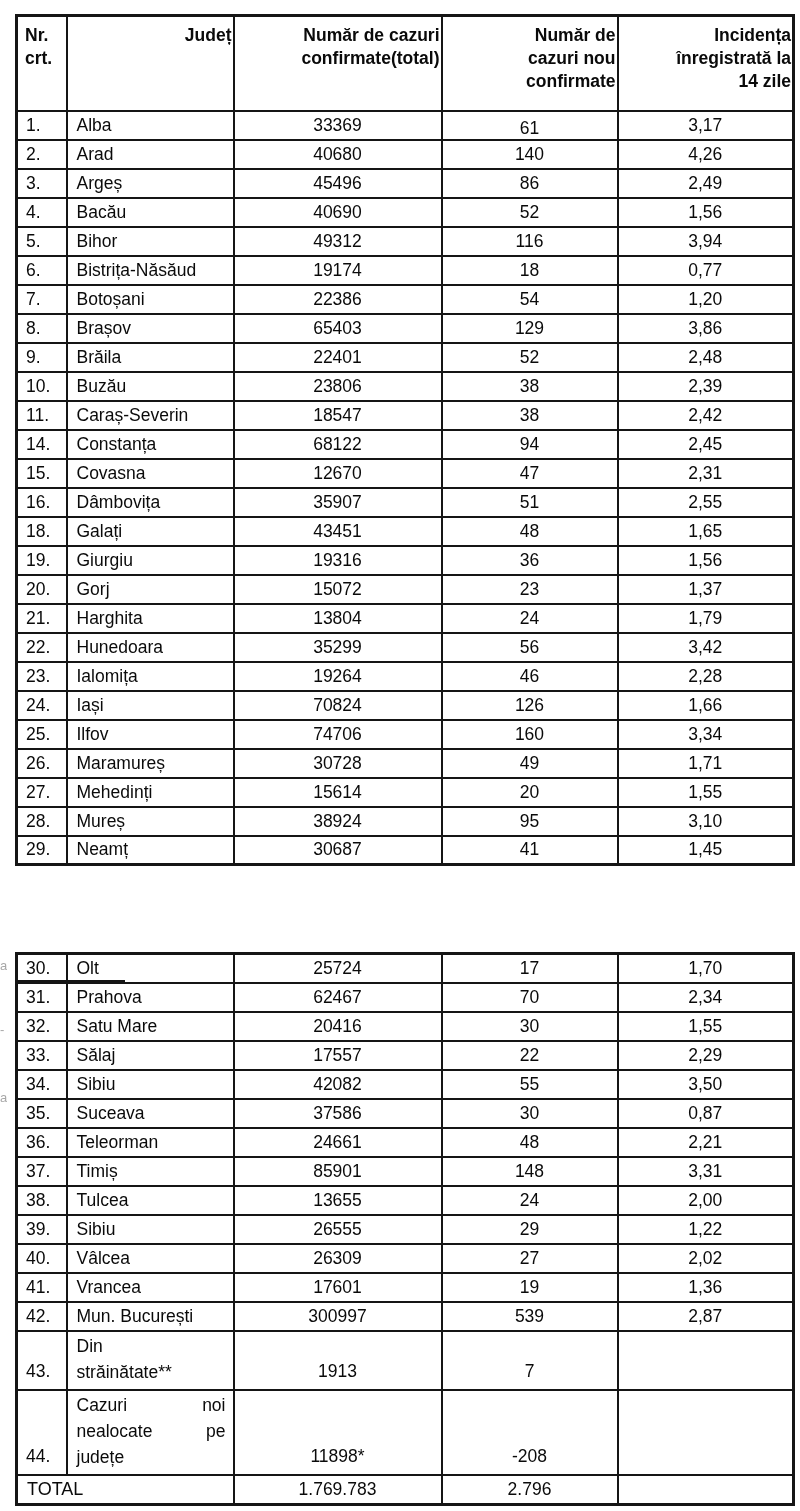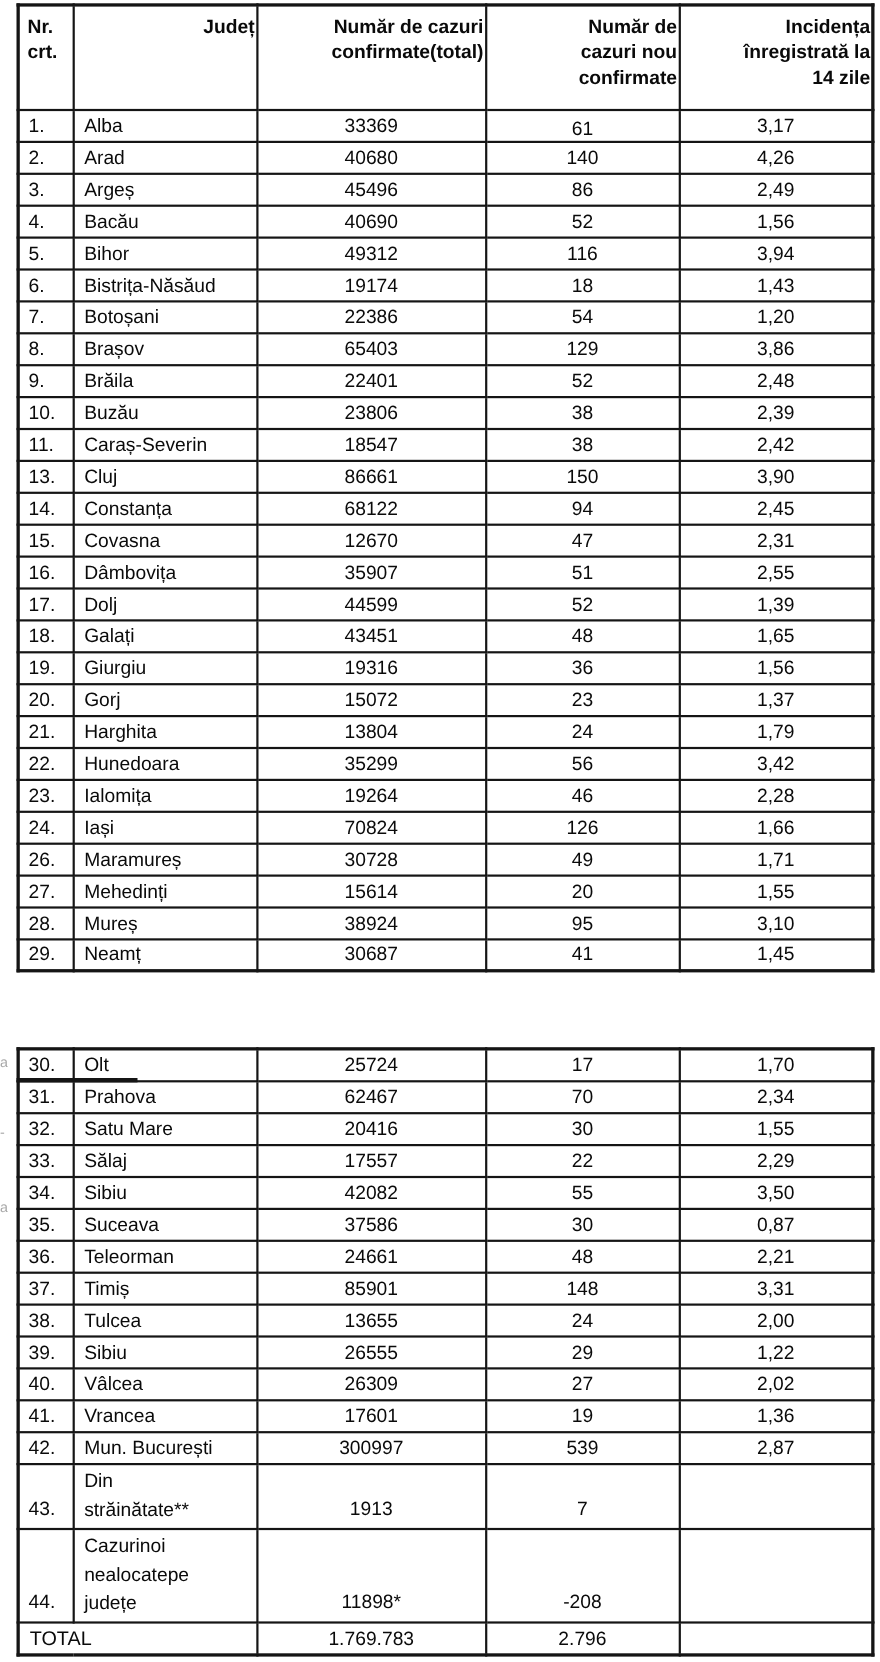--- a/index.html
+++ b/index.html
@@ -1,36 +1,36 @@
 <!DOCTYPE html>
 <html><head>
 <meta charset="utf-8">
 <style>
   html,body{margin:0;padding:0;background:#fff;}
   .page{position:relative;width:800px;height:1511px;background:#fff;overflow:hidden;
         font-family:"Liberation Sans",sans-serif;color:#0a0a0a;}
   table{border-collapse:collapse;table-layout:fixed;position:absolute;left:15px;width:777px;
         background:#fff;border:3px solid #151515;}
-  #table-page1{top:3px;}
+  #table-page1{top:14px;}
   #table-page2{top:952px;padding-left:48px;}
   td,th{border:2px solid #151515;overflow:hidden;}
   th{font-weight:bold;font-size:17.5px;line-height:23px;vertical-align:top;
      padding-top:7px;white-space:pre-line;text-align:right;}
   th.h-nr{text-align:left;padding-left:7px;}
   tr.header-row{height:95px;}
   tr.body-row{height:29px;}
   tr.lines2{height:59px;}
   tr.lines3{height:80px;}
   td{font-size:17.5px;vertical-align:middle;}
   .cell-nr{padding-left:8px;text-align:left;}
   .cell-judet{padding-left:9px;padding-right:7px;text-align:left;white-space:pre-line;}
   .num{text-align:center;}
   tr.vbottom td{vertical-align:bottom;padding-bottom:7px;}
   tr.vbottom .cell-judet{line-height:26px;padding-bottom:4px;}
-  .jline{display:flex;justify-content:flex-start;}
+  .jline{display:flex;justify-content:space-between;}
   .low{position:relative;top:3px;display:inline-block;}
   tr.total-row{height:30px;}
   .cell-total-label{padding-left:9px;font-weight:normal;font-size:18px;text-align:left;}
   
   .olt-underline{position:absolute;left:15px;top:980px;width:110px;height:4px;background:#151515;}
   
   .margin-artifact{position:absolute;left:0;color:#8a8a8a;font-size:13px;width:7px;height:16px;
                    overflow:hidden;opacity:0.75;}
   .ma1{top:958px;}
   .ma2{top:1022px;}
@@ -98,21 +98,21 @@
           <td class="cell-judet">Bihor</td>
           <td class="num">49312</td>
           <td class="num">116</td>
           <td class="num">3,94</td>
         </tr>
         <tr class="body-row">
           <td class="cell-nr">6.</td>
           <td class="cell-judet">Bistrița-Năsăud</td>
           <td class="num">19174</td>
           <td class="num">18</td>
-          <td class="num">1,43</td>
+          <td class="num">0,77</td>
         </tr>
         <tr class="body-row">
           <td class="cell-nr">7.</td>
           <td class="cell-judet">Botoșani</td>
           <td class="num">22386</td>
           <td class="num">54</td>
           <td class="num">1,20</td>
         </tr>
         <tr class="body-row">
           <td class="cell-nr">8.</td>
@@ -136,27 +136,20 @@
           <td class="num">2,39</td>
         </tr>
         <tr class="body-row">
           <td class="cell-nr">11.</td>
           <td class="cell-judet">Caraș-Severin</td>
           <td class="num">18547</td>
           <td class="num">38</td>
           <td class="num">2,42</td>
         </tr>
         <tr class="body-row">
-          <td class="cell-nr">13.</td>
-          <td class="cell-judet">Cluj</td>
-          <td class="num">86661</td>
-          <td class="num">150</td>
-          <td class="num">3,90</td>
-        </tr>
-        <tr class="body-row">
           <td class="cell-nr">14.</td>
           <td class="cell-judet">Constanța</td>
           <td class="num">68122</td>
           <td class="num">94</td>
           <td class="num">2,45</td>
         </tr>
         <tr class="body-row">
           <td class="cell-nr">15.</td>
           <td class="cell-judet">Covasna</td>
           <td class="num">12670</td>
@@ -164,27 +157,20 @@
           <td class="num">2,31</td>
         </tr>
         <tr class="body-row">
           <td class="cell-nr">16.</td>
           <td class="cell-judet">Dâmbovița</td>
           <td class="num">35907</td>
           <td class="num">51</td>
           <td class="num">2,55</td>
         </tr>
         <tr class="body-row">
-          <td class="cell-nr">17.</td>
-          <td class="cell-judet">Dolj</td>
-          <td class="num">44599</td>
-          <td class="num">52</td>
-          <td class="num">1,39</td>
-        </tr>
-        <tr class="body-row">
           <td class="cell-nr">18.</td>
           <td class="cell-judet">Galați</td>
           <td class="num">43451</td>
           <td class="num">48</td>
           <td class="num">1,65</td>
         </tr>
         <tr class="body-row">
           <td class="cell-nr">19.</td>
           <td class="cell-judet">Giurgiu</td>
           <td class="num">19316</td>
@@ -218,20 +204,27 @@
           <td class="num">19264</td>
           <td class="num">46</td>
           <td class="num">2,28</td>
         </tr>
         <tr class="body-row">
           <td class="cell-nr">24.</td>
           <td class="cell-judet">Iași</td>
           <td class="num">70824</td>
           <td class="num">126</td>
           <td class="num">1,66</td>
+        </tr>
+        <tr class="body-row">
+          <td class="cell-nr">25.</td>
+          <td class="cell-judet">Ilfov</td>
+          <td class="num">74706</td>
+          <td class="num">160</td>
+          <td class="num">3,34</td>
         </tr>
         <tr class="body-row">
           <td class="cell-nr">26.</td>
           <td class="cell-judet">Maramureș</td>
           <td class="num">30728</td>
           <td class="num">49</td>
           <td class="num">1,71</td>
         </tr>
         <tr class="body-row">
           <td class="cell-nr">27.</td>

